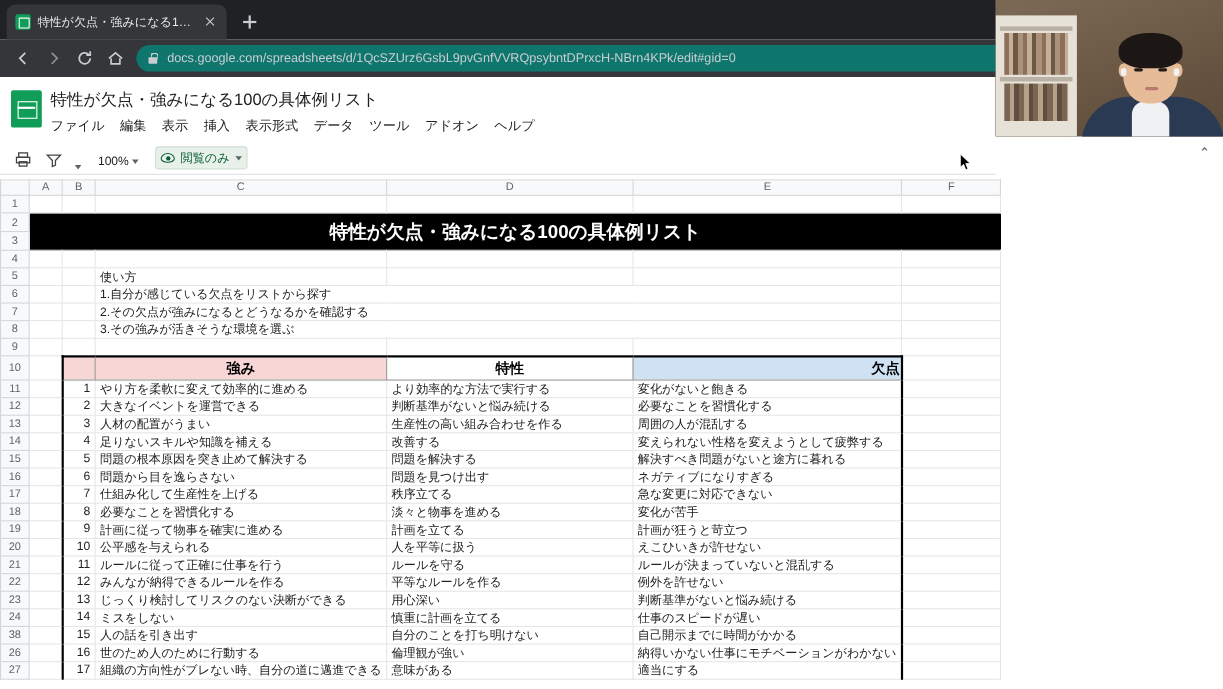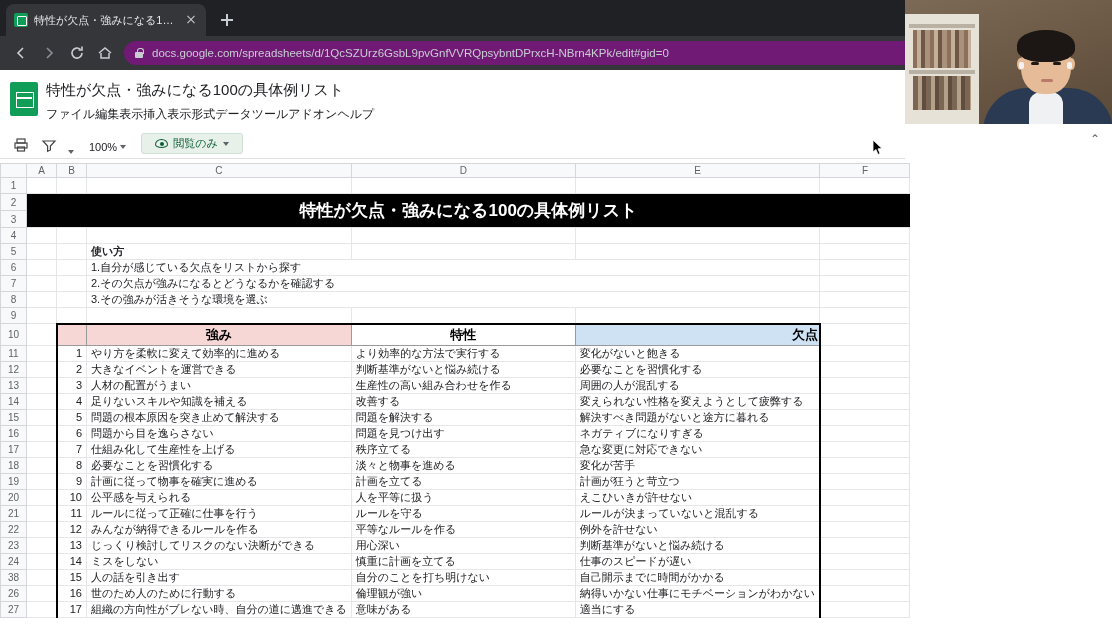--- a/index.html
+++ b/index.html
@@ -46,21 +46,21 @@
   }
   .newtab:before { left:9px; top:13px; width:12px; height:1.5px; }
   .newtab:after { left:14px; top:8px; width:1.5px; height:12px; }
 
   .omnibar {
     height:34px; background:#35363a; display:flex; align-items:center; gap:10px; padding:0 12px;
   }
   .nav-ico { width:18px; height:18px; position:relative; color:#c8cdd2; flex:0 0 auto; }
   .nav-ico svg { display:block; }
   .urlbox {
-    flex:1; height:24px; background:#701a75; border-radius:12px; display:flex; align-items:center;
+    flex:1; height:24px; background:#0f766e; border-radius:12px; display:flex; align-items:center;
     gap:8px; padding:0 10px; color:#c8cdd2; font-size:11.5px;
   }
   .lock { width:10px; height:11px; position:relative; flex:0 0 auto; }
   .lock:before {
     content:""; position:absolute; left:1px; top:4px; width:8px; height:6px; background:#c8cdd2; border-radius:1px;
   }
   .lock:after {
     content:""; position:absolute; left:2.5px; top:0.5px; width:5px; height:5px;
     border:1.3px solid #c8cdd2; border-bottom:none; border-radius:3px 3px 0 0;
   }
@@ -73,36 +73,36 @@
     width:28px; height:34px; background:#0f9d58; border-radius:2px; position:relative; flex:0 0 auto; margin-top:4px;
   }
   .sheets-logo:after {
     content:""; position:absolute; left:6px; top:10px; width:16px; height:14px;
     border:1.6px solid #fff;
   }
   .sheets-logo:before {
     content:""; position:absolute; left:6px; top:15px; width:16px; height:1.6px; background:#fff; z-index:2;
   }
   .doc-title { font-size:15px; color:#202124; padding-top:3px; }
-  .menubar { display:flex; font-size:12px; color:#202124; margin-top:6px; }
+  .menubar { display:flex; gap:14px; font-size:12px; color:#202124; margin-top:6px; }
   .menubar span { cursor:default; }
 
   .toolbar {
     display:flex; align-items:flex-end; gap:10px; padding:4px 12px; height:30px;
     border-bottom:1px solid #e0e0e0; margin-top:6px;
   }
   .tb-ico { width:18px; height:18px; color:#444; display:flex; align-items:center; justify-content:center; }
   .zoom-sel {
     border:none; font-size:11px; color:#202124; display:flex; align-items:center; gap:3px;
     padding:1px 5px; background:#fff;
   }
   .caret { width:0; height:0; border-left:3.5px solid transparent; border-right:3.5px solid transparent; border-top:4px solid #5f6368; }
   .viewonly {
     display:flex; align-items:center; gap:5px; background:#e8f0ea; border:1px solid #cfe0d4;
-    border-radius:3px; padding:2px 13px; font-size:11px; color:#0b5e34;
+    border-radius:3px; padding:2px 4px; font-size:11px; color:#0b5e34;
   }
   .eye {
     width:13px; height:9px; border:1.4px solid #0b5e34; border-radius:50% 50% 50% 50%/60% 60% 40% 40%;
     position:relative;
   }
   .eye:after { content:""; position:absolute; left:3.6px; top:1.6px; width:4px; height:4px; border-radius:50%; background:#0b5e34; }
 
   .formula-bar {
     display:flex; align-items:center; gap:10px; height:22px; padding:0 10px;
     border-bottom:1px solid #e0e0e0; font-size:11.5px; color:#202124;
@@ -309,21 +309,21 @@
         <td class="blank"></td>
         <td class="blank"></td>
         <td class="blank"></td>
         <td class="blank"></td>
         <td class="blank"></td>
       </tr>
       <tr>
         <td class="rowhdr">5</td>
         <td class="blank"></td>
         <td class="blank"></td>
-        <td class="cell usage" style="font-weight:bold">使い方</td>
+        <td class="cell usage" style="font-weight:normal">使い方</td>
         <td class="blank"></td>
         <td class="blank"></td>
         <td class="blank"></td>
       </tr>
       <tr>
         <td class="rowhdr">6</td>
         <td class="blank"></td>
         <td class="blank"></td>
         <td class="cell usage" colspan="3">1.自分が感じている欠点をリストから探す</td>
         <td class="blank"></td>

